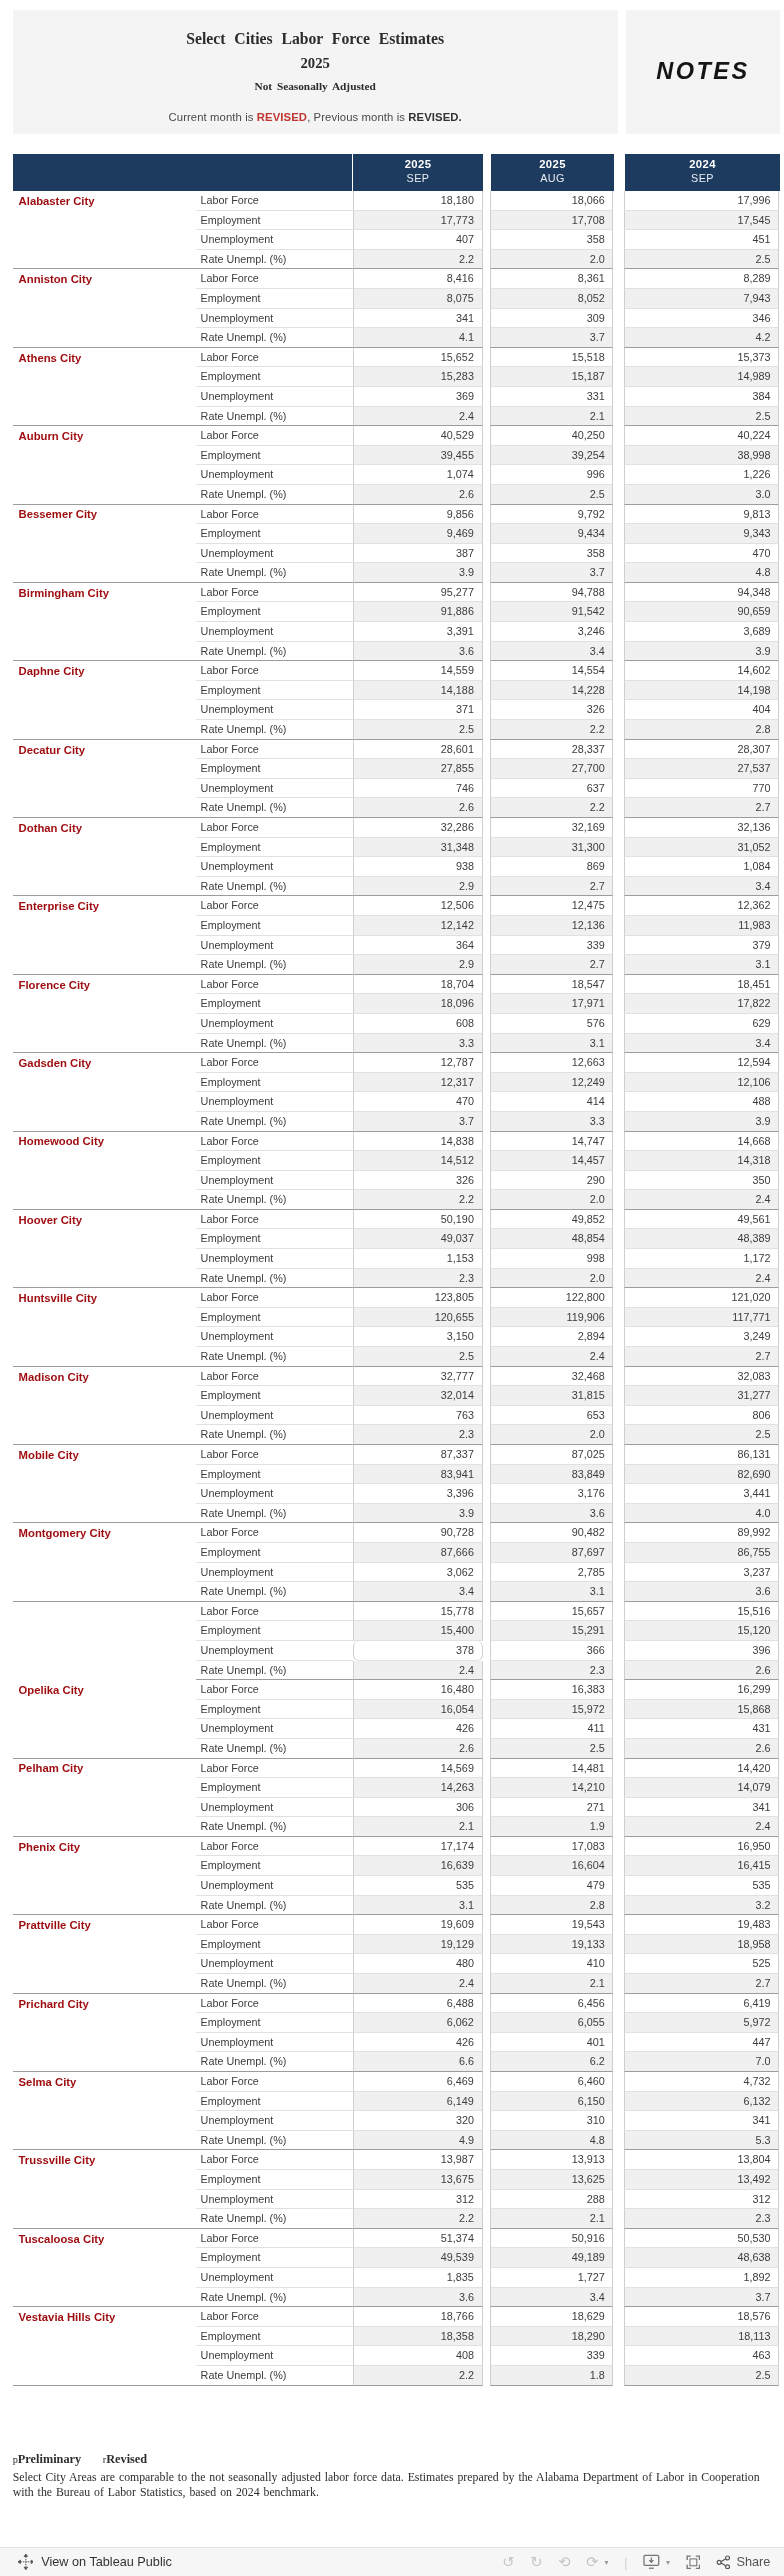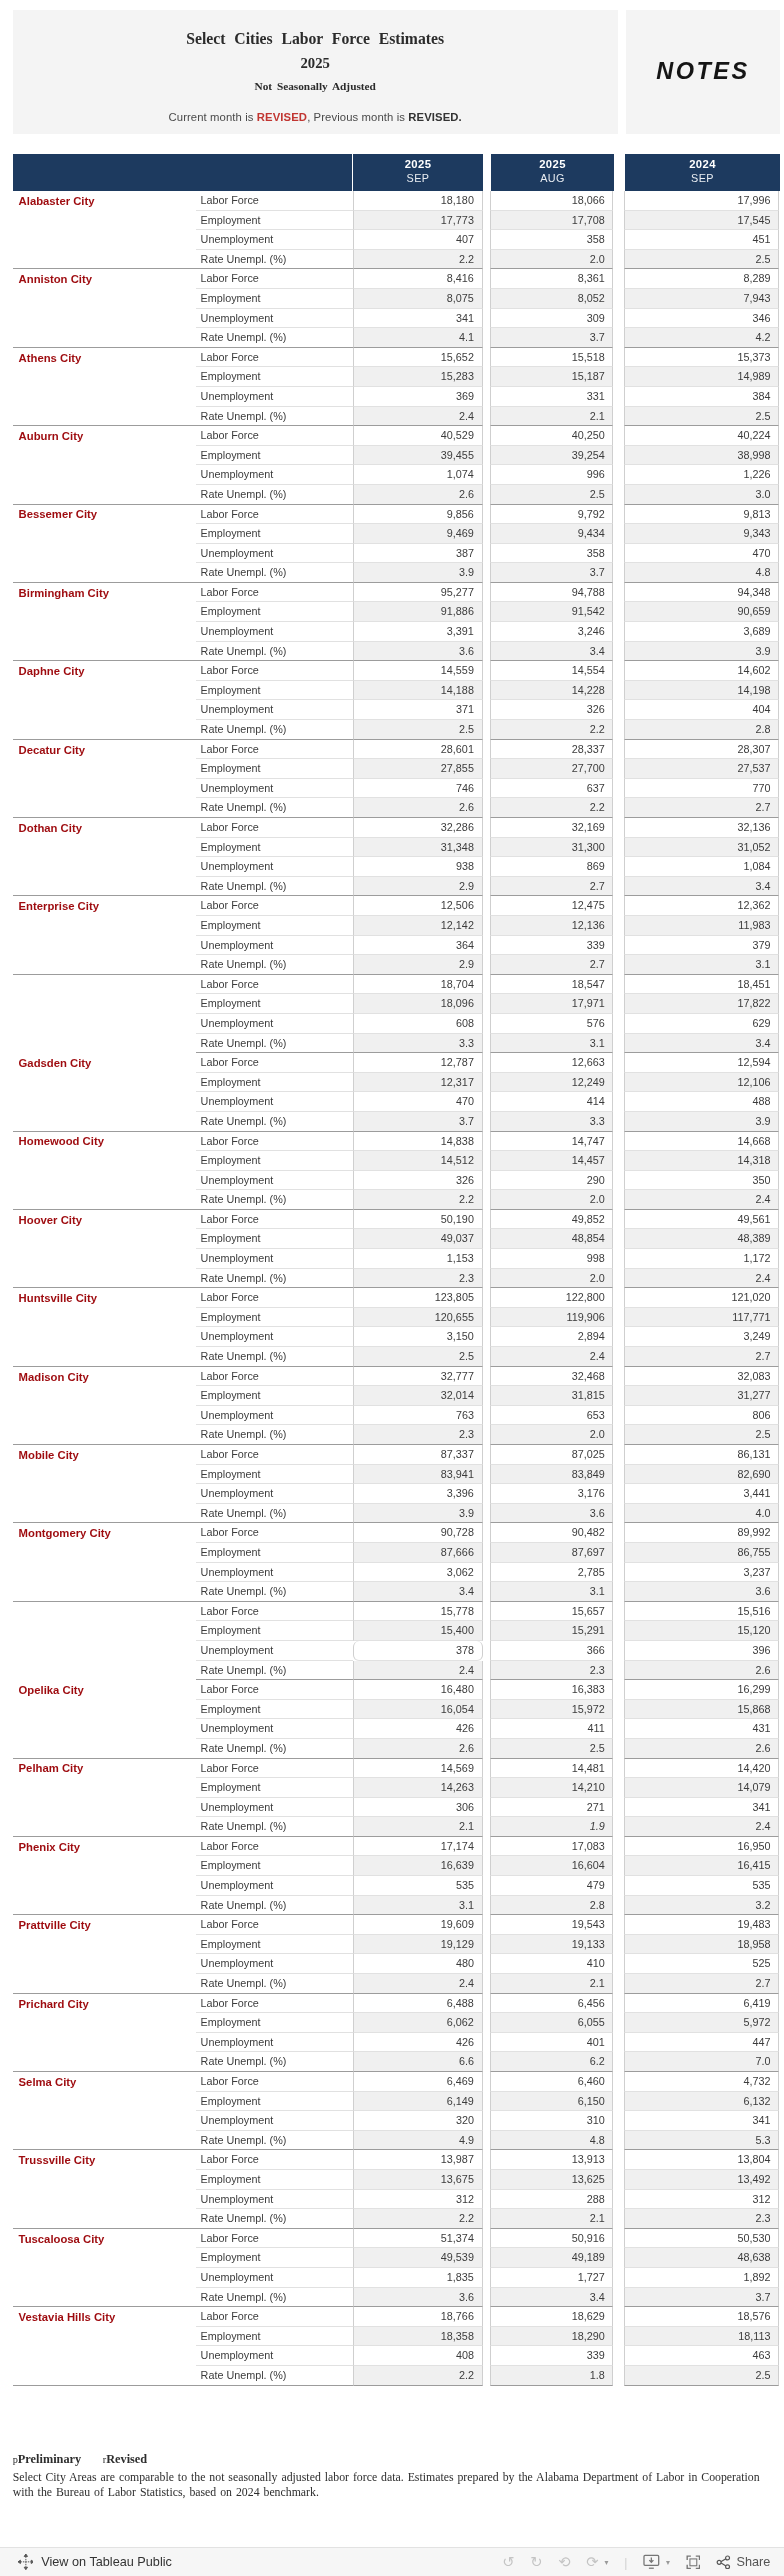--- a/index.html
+++ b/index.html
@@ -314,20 +314,21 @@
       <div class="metric-cell" style="grid-row: 3;">Unemployment</div>
       <div class="value-cell" style="grid-area: 3 / 3;">364</div>
       <div class="value-cell" style="grid-area: 3 / 5;">339</div>
       <div class="value-cell" style="grid-area: 3 / 7;">379</div>
       <div class="metric-cell last" style="grid-row: 4;">Rate Unempl. (%)</div>
       <div class="value-cell band last" style="grid-area: 4 / 3;">2.9</div>
       <div class="value-cell band last" style="grid-area: 4 / 5;">2.7</div>
       <div class="value-cell band last" style="grid-area: 4 / 7;">3.1</div>
     </div>
     <div class="city-block">
+      <div class="city-cell">Florence City</div>
       <div class="metric-cell" style="grid-row: 1;">Labor Force</div>
       <div class="value-cell" style="grid-area: 1 / 3;">18,704</div>
       <div class="value-cell" style="grid-area: 1 / 5;">18,547</div>
       <div class="value-cell" style="grid-area: 1 / 7;">18,451</div>
       <div class="metric-cell" style="grid-row: 2;">Employment</div>
       <div class="value-cell band" style="grid-area: 2 / 3;">18,096</div>
       <div class="value-cell band" style="grid-area: 2 / 5;">17,971</div>
       <div class="value-cell band" style="grid-area: 2 / 7;">17,822</div>
       <div class="metric-cell" style="grid-row: 3;">Unemployment</div>
       <div class="value-cell" style="grid-area: 3 / 3;">608</div>
@@ -517,21 +518,21 @@
       <div class="metric-cell" style="grid-row: 2;">Employment</div>
       <div class="value-cell band" style="grid-area: 2 / 3;">14,263</div>
       <div class="value-cell band" style="grid-area: 2 / 5;">14,210</div>
       <div class="value-cell band" style="grid-area: 2 / 7;">14,079</div>
       <div class="metric-cell" style="grid-row: 3;">Unemployment</div>
       <div class="value-cell" style="grid-area: 3 / 3;">306</div>
       <div class="value-cell" style="grid-area: 3 / 5;">271</div>
       <div class="value-cell" style="grid-area: 3 / 7;">341</div>
       <div class="metric-cell last" style="grid-row: 4;">Rate Unempl. (%)</div>
       <div class="value-cell band last" style="grid-area: 4 / 3;">2.1</div>
-      <div class="value-cell band last" style="grid-area: 4 / 5; font-style: italic;">1.9</div>
+      <div class="value-cell band last" style="grid-area: 4 / 5;">1.9</div>
       <div class="value-cell band last" style="grid-area: 4 / 7;">2.4</div>
     </div>
     <div class="city-block">
       <div class="city-cell">Phenix City</div>
       <div class="metric-cell" style="grid-row: 1;">Labor Force</div>
       <div class="value-cell" style="grid-area: 1 / 3;">17,174</div>
       <div class="value-cell" style="grid-area: 1 / 5;">17,083</div>
       <div class="value-cell" style="grid-area: 1 / 7;">16,950</div>
       <div class="metric-cell" style="grid-row: 2;">Employment</div>
       <div class="value-cell band" style="grid-area: 2 / 3;">16,639</div>

